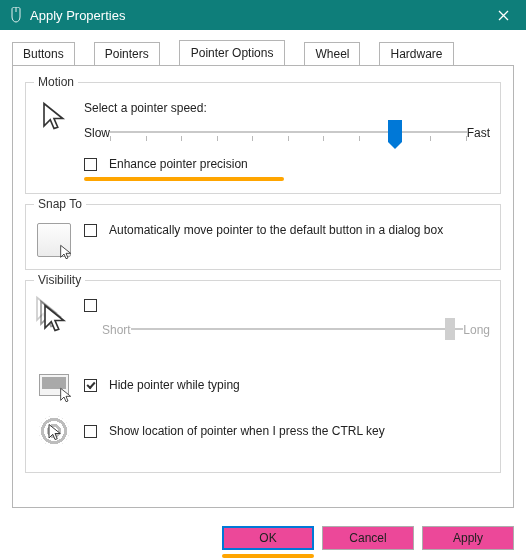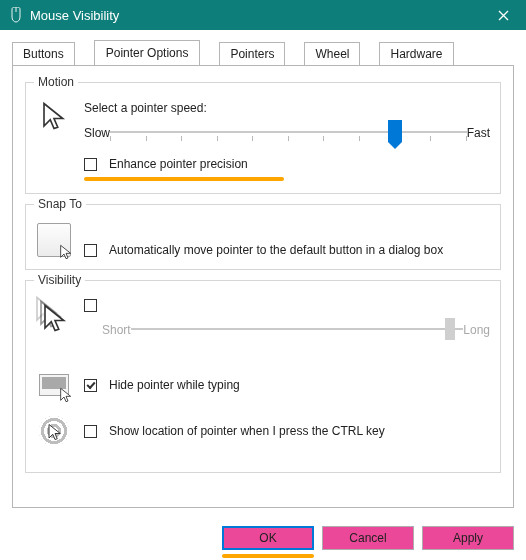--- a/index.html
+++ b/index.html
@@ -238,34 +238,34 @@
 </style>
 </head>
 <body>
 
 <div class="titlebar">
   <span class="title-icon">
     <svg viewBox="0 0 16 16">
         <path d="M4 2 C4 1 5 0 7 0 L9 0 C11 0 12 1 12 2 L12 10 C12 13 10 15 8 15 C6 15 4 13 4 10 Z M8 0 L8 5" fill="none" stroke="#fff" stroke-width="1"></path>
       </svg>
   </span>
-  <span class="title">Mouse Visibility</span>
+  <span class="title">Apply Properties</span>
   <div class="close">
     <svg width="11" height="11" viewBox="0 0 11 11">
         <path d="M1 1 L10 10 M10 1 L1 10" stroke="#fff" stroke-width="1.3"></path>
       </svg>
   </div>
 </div>
 
 <div class="content">
 
   <div class="tabs">
     <div class="tab">Buttons</div>
+    <div class="tab">Pointers</div>
     <div class="tab active">Pointer Options</div>
-    <div class="tab">Pointers</div>
     <div class="tab">Wheel</div>
     <div class="tab">Hardware</div>
   </div>
 
   <div class="tab-panel">
 
     <div class="group">
       <span class="group-label">Motion</span>
       <div class="row">
         <div class="icon-slot cursor-icon">
@@ -300,21 +300,21 @@
             <span class="checkbox"></span>
             <span>Enhance pointer precision</span>
           </div>
           <div class="highlight-bar"></div>
         </div>
       </div>
     </div>
 
     <div class="group">
       <span class="group-label">Snap To</span>
-      <div class="row" style="align-items:flex-end">
+      <div class="row" style="align-items:flex-start">
         <div class="icon-slot">
           <div class="snapto-icon">
             <svg viewBox="0 0 24 24">
                 <path class="cursor-path" d="M4 2 L4 20 L9 15 L12 22 L15 21 L12 14 L19 14 Z"></path>
               </svg>
           </div>
         </div>
         <div class="check-row" style="flex:1">
           <span class="checkbox"></span>
           <span>Automatically move pointer to the default button in a dialog box</span>

